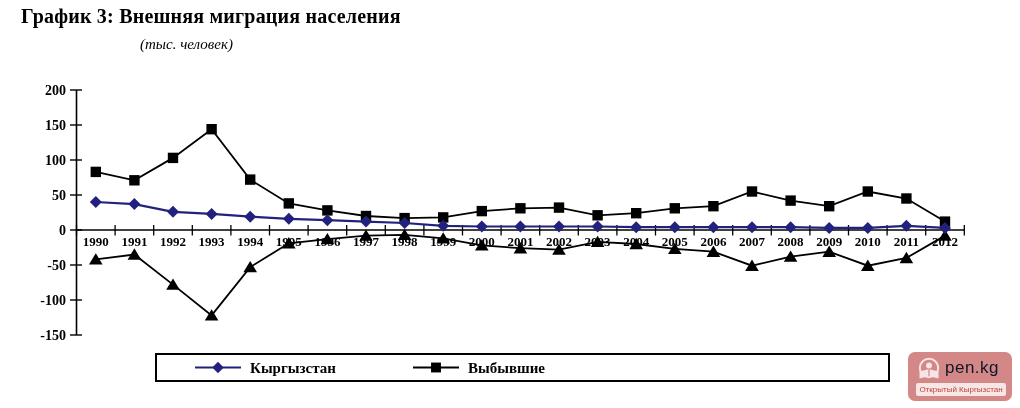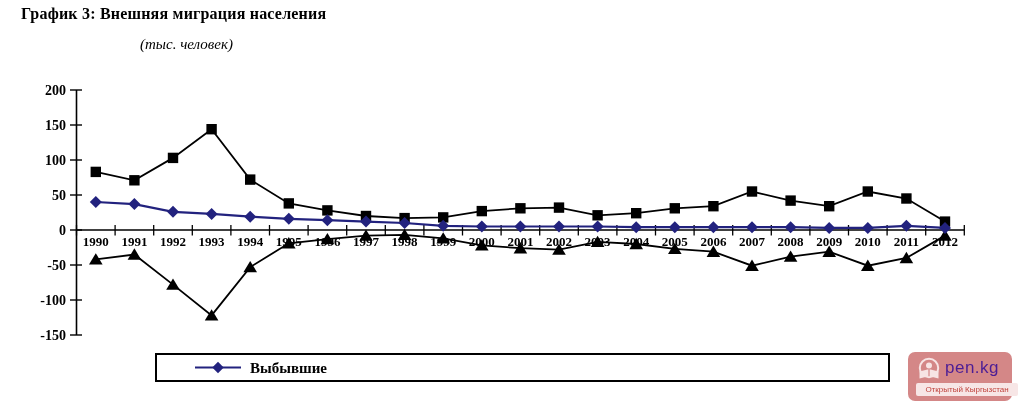--- a/index.html
+++ b/index.html
@@ -2,21 +2,21 @@
 <html><head>
 <meta charset="utf-8">
 <style>
   html,body{margin:0;padding:0}
   body{
     width:1020px;height:408px;position:relative;overflow:hidden;
     background:#ffffff;font-family:"Liberation Serif",serif;color:#000;
   }
   .chart-title{
     position:absolute;left:21px;top:5px;
-    font-size:16px;font-weight:bold;letter-spacing:.2px;white-space:nowrap;
+    font-size:20px;font-weight:bold;letter-spacing:.2px;white-space:nowrap;
   }
   .chart-subtitle{
     position:absolute;left:130px;top:36px;
     font-size:15px;font-style:italic;white-space:nowrap;margin-left:10px;
   }
   #chart{position:absolute;left:0;top:0}
   .ylab{font:bold 14px "Liberation Serif",serif;fill:#000}
   .xlab{font:bold 13px "Liberation Serif",serif;fill:#000}
   .legend{
     position:absolute;left:155px;top:353px;width:731px;height:25px;
@@ -26,26 +26,26 @@
     position:absolute;top:50%;transform:translateY(-50%);
     display:flex;align-items:center;gap:9px;
   }
   .leg-label{font-weight:bold;font-size:15px;white-space:nowrap}
   .watermark{
     position:absolute;left:908px;top:352px;width:104px;height:49px;
     background:rgba(209,126,126,.93);border-radius:7px;
     font-family:"Liberation Sans",sans-serif;
   }
   .wm-site{
-    position:absolute;left:37px;top:6px;font-size:17px;color:#4c1d95;
+    position:absolute;left:37px;top:6px;font-size:17px;color:#0f172a;
     letter-spacing:.5px;white-space:nowrap;
   }
   .wm-icon{position:absolute;left:7px;top:3px}
   .wm-band{
-    position:absolute;left:8px;top:31px;width:102px;height:13px;
+    position:absolute;left:8px;top:31px;width:90px;height:13px;
     background:#f7e6e6;border-radius:2px;
     display:flex;align-items:center;justify-content:center;
   }
   .wm-tagline{font-size:8px;color:#bf403a;white-space:nowrap}
 </style>
 </head>
 <body>
 
 <div class="chart-title">График 3: Внешняя миграция населения</div>
 <div class="chart-subtitle">(тыс. человек)</div>
@@ -203,20 +203,27 @@
       <path d="M945,221.9L951,227.9L945,233.9L939,227.9Z" fill="#22227E"></path>
     </g>
   </svg>
 
 <div class="legend">
     <div class="leg-item" style="left: 38px;">
       <svg width="46" height="14">
         <line x1="0" y1="7" x2="46" y2="7" stroke="#22227E" stroke-width="2"></line>
         <path d="M23,1.3000000000000007L28.7,7L23,12.7L17.3,7Z" fill="#22227E"></path>
       </svg>
+      <span class="leg-label">Кыргызстан</span>
+    </div>
+    <div class="leg-item" style="left: 256px;">
+      <svg width="46" height="14">
+        <line x1="0" y1="7" x2="46" y2="7" stroke="#000000" stroke-width="2"></line>
+        <rect x="18.060000000000002" y="2.0600000000000005" width="9.879999999999999" height="9.879999999999999" fill="#000000"></rect>
+      </svg>
       <span class="leg-label">Выбывшие</span>
     </div>
   </div>
 
 <div class="watermark">
   <svg class="wm-icon" width="28" height="28" viewBox="0 0 28 28">
     <circle cx="14" cy="13" r="9.2" fill="none" stroke="#f7e4e4" stroke-width="2"></circle>
     <circle cx="14" cy="10.5" r="3" fill="#f7e4e4"></circle>
     <path d="M4.5,16.5 L13.4,14.2 L13.4,21.2 L4.5,23.5 Z" fill="#f7e4e4"></path>
     <path d="M23.5,16.5 L14.6,14.2 L14.6,21.2 L23.5,23.5 Z" fill="#f7e4e4"></path>

